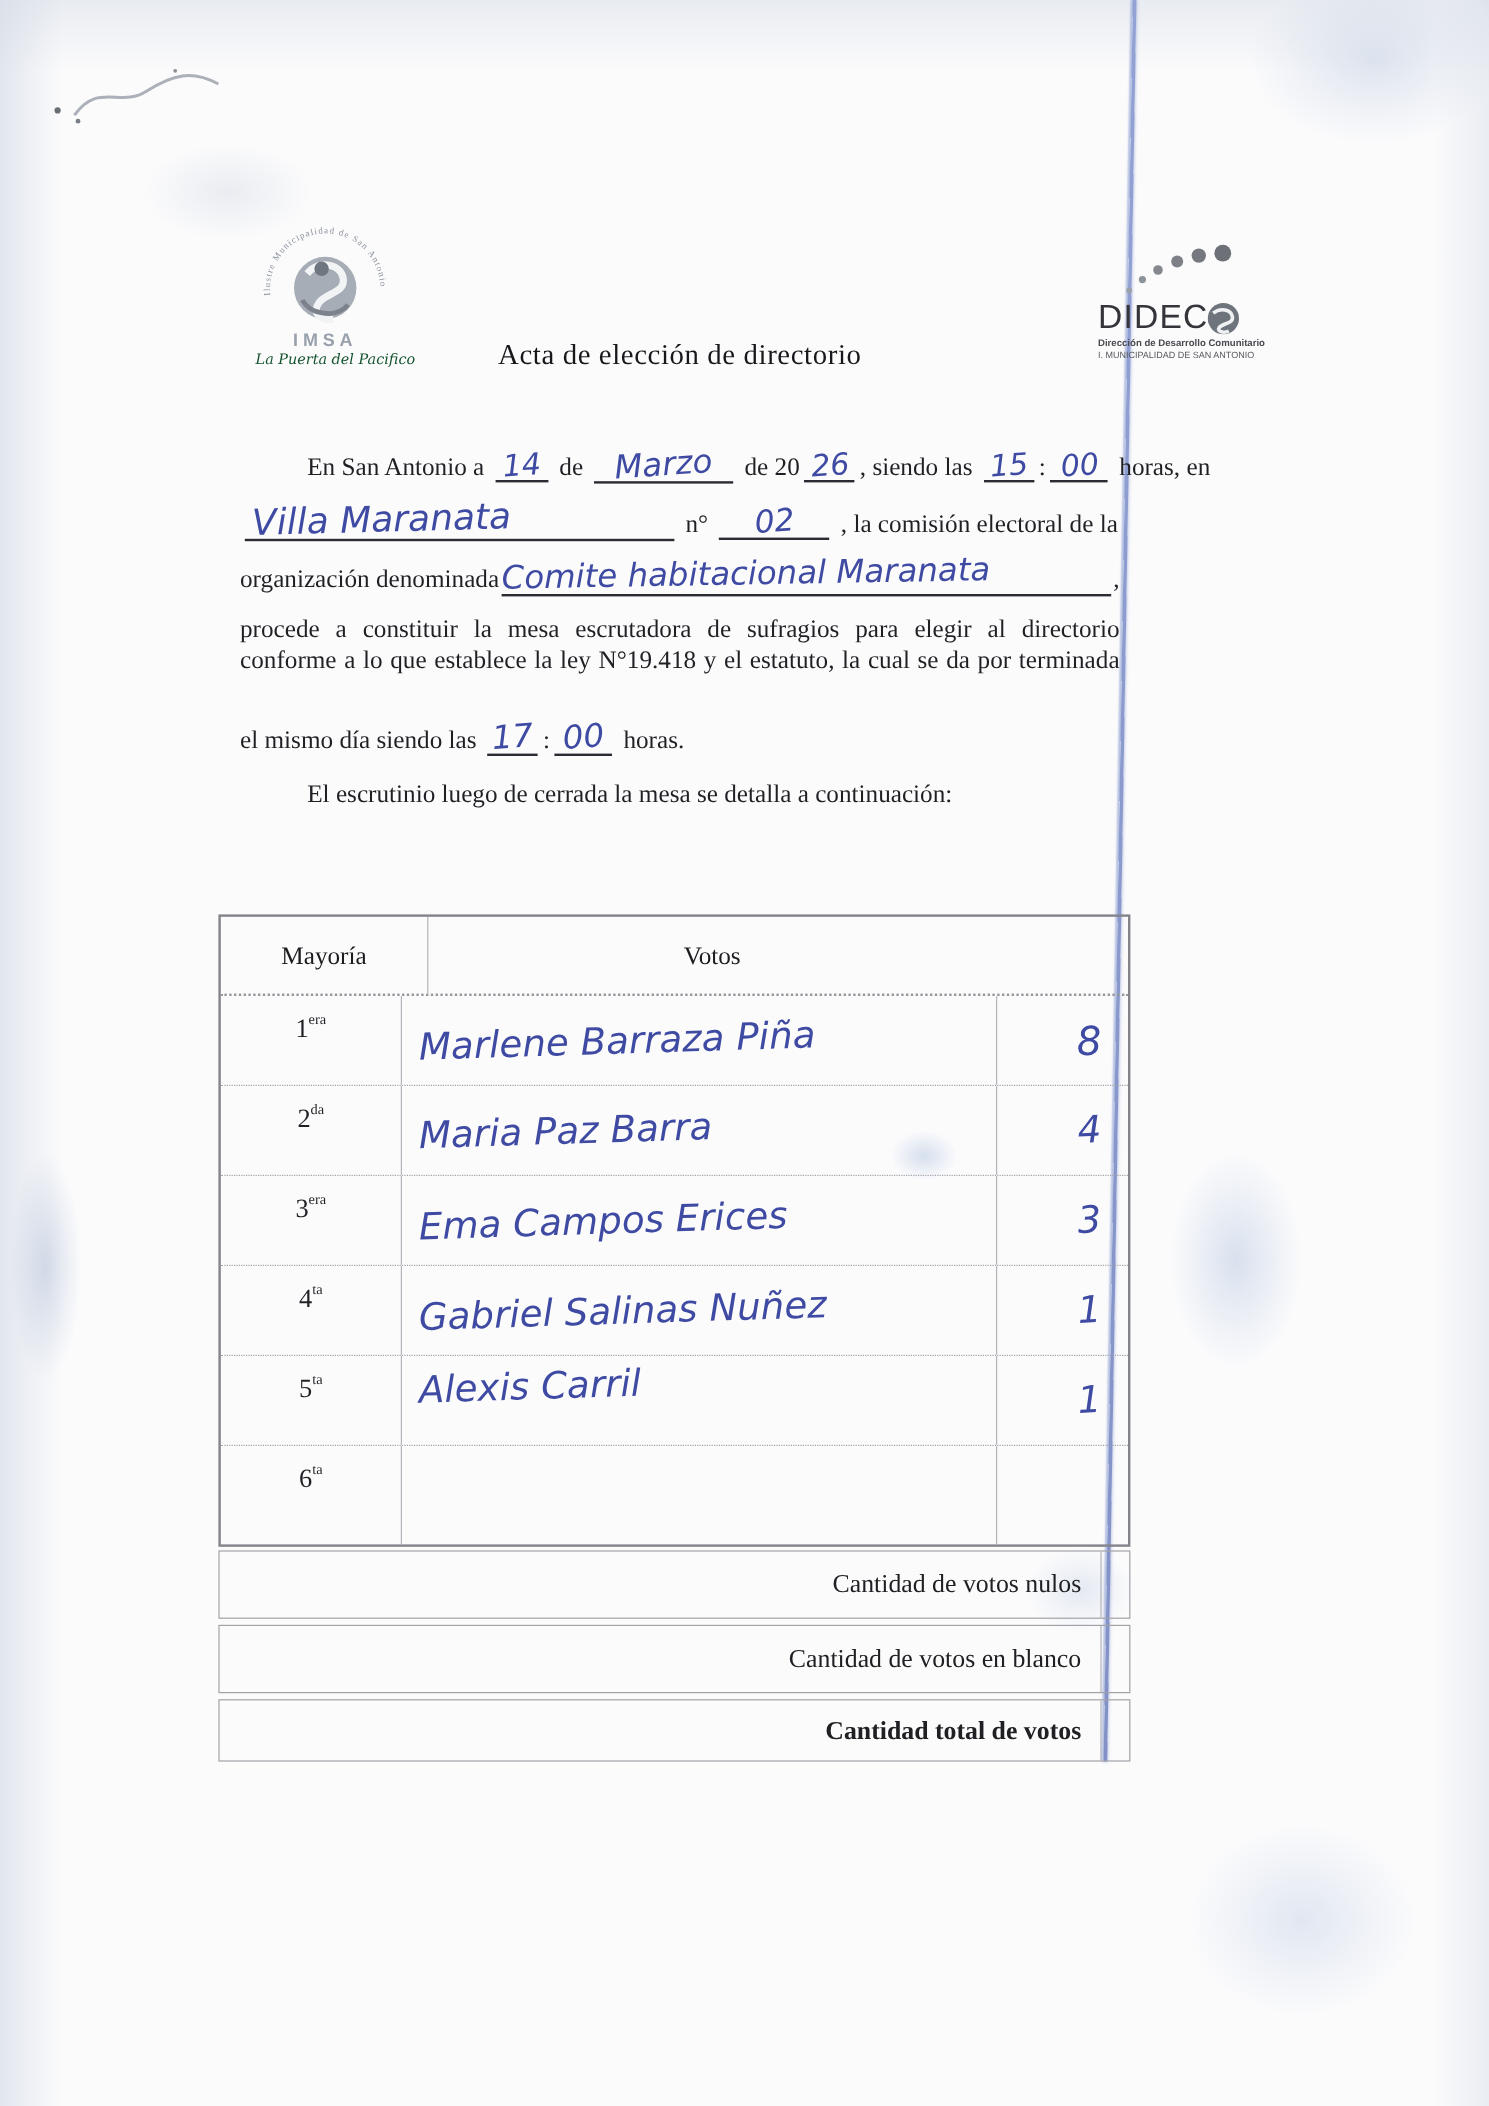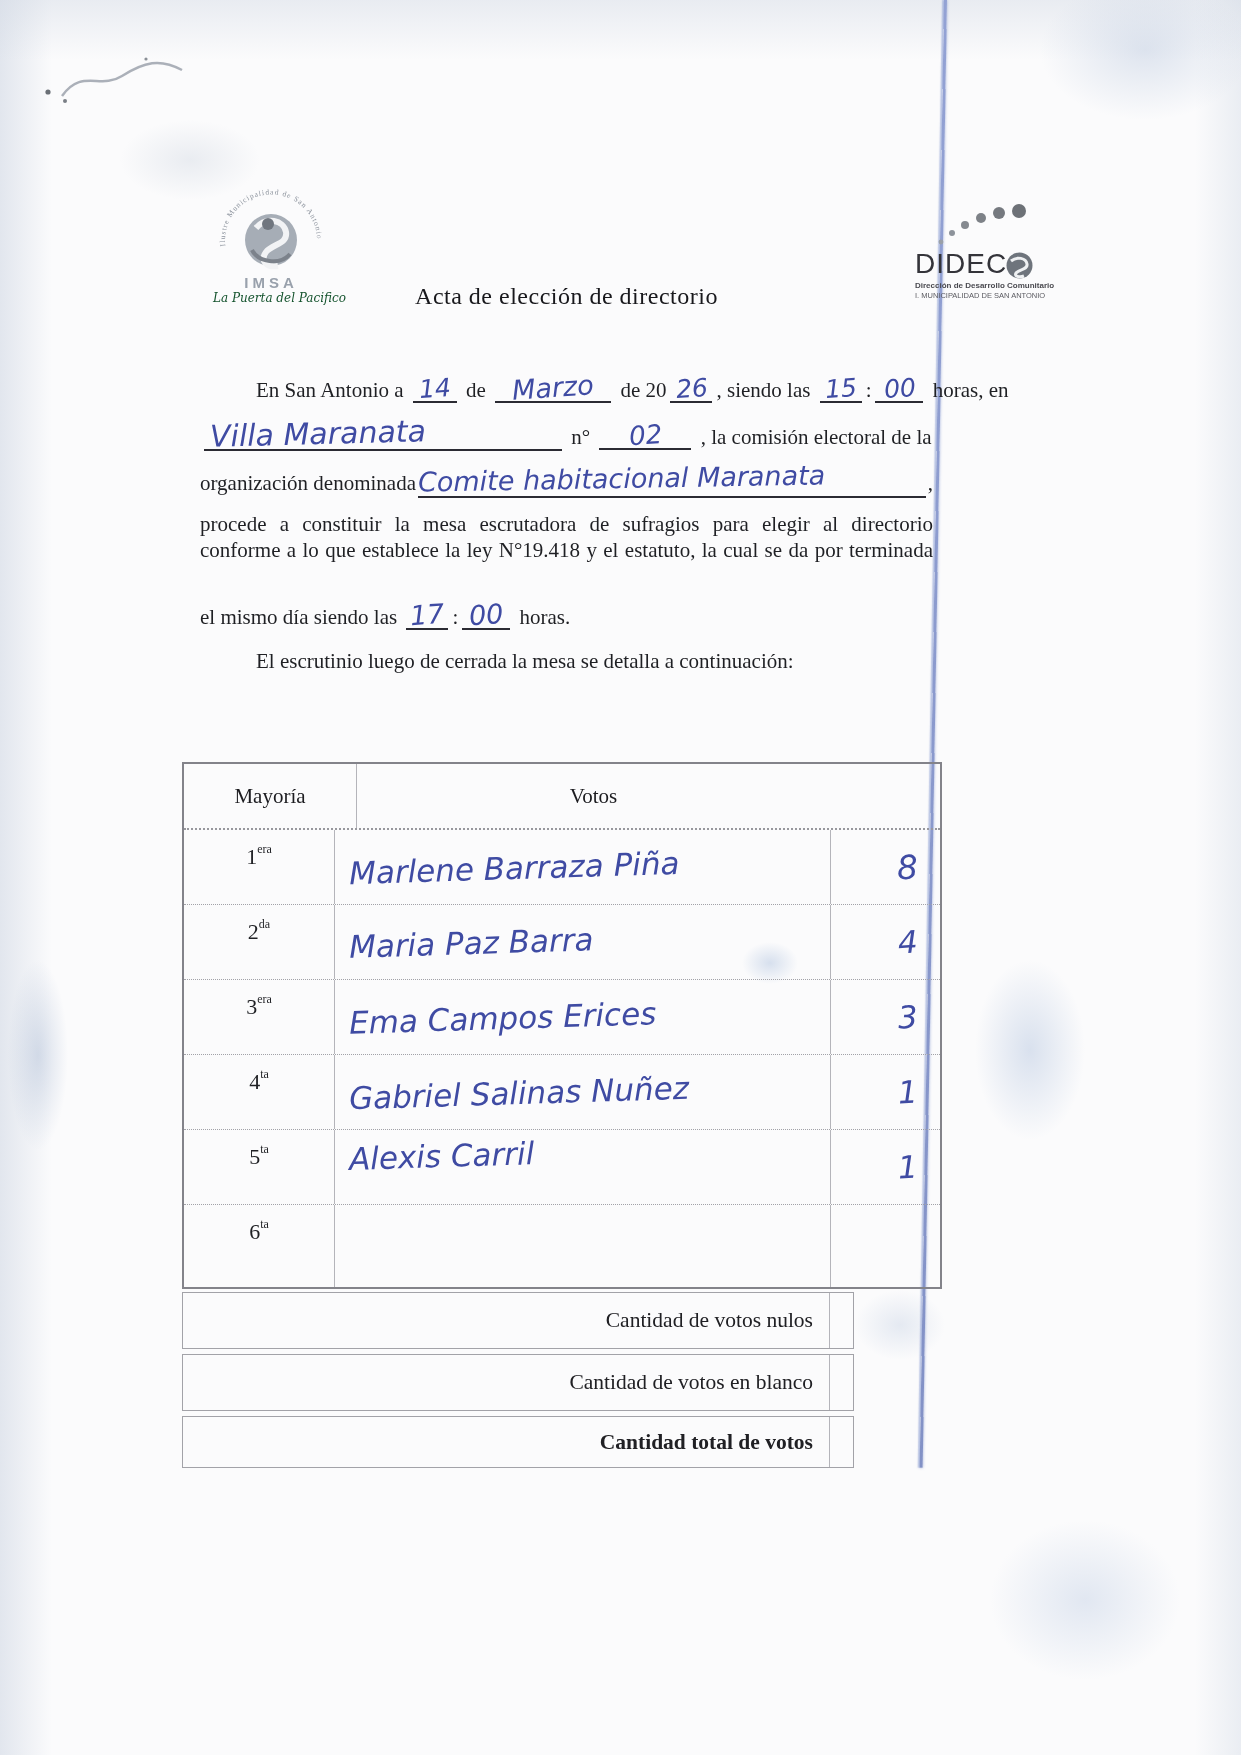--- a/index.html
+++ b/index.html
@@ -74,21 +74,21 @@
   .drow{height:75px;border-bottom:1px dotted #a2a2a8;}
   .drow:last-child{border-bottom:none;}
   .drow.tall{height:82px;}
   .ord{display:flex;align-items:flex-start;justify-content:center;padding-top:14px;font-size:22px;}
   .ord sup{font-size:12px;margin-top:-2px;}
   .name-cell{padding-left:14px;overflow:visible;}
   .name-hand{font-size:31px;display:inline-block;transform:rotate(-1.8deg);margin-top:20px;white-space:nowrap;}
   .vote-cell{display:flex;align-items:center;justify-content:center;}
   .vote-hand{font-size:31px;display:inline-block;transform:translateX(22px) rotate(-3deg);}
 
-  .srow{position:absolute;left:182px;width:672px;border:1.5px solid #a2a2a8;box-sizing:border-box;display:grid;grid-template-columns:1fr 24px;background:transparent;}
+  .srow{position:absolute;left:182px;width:760px;border:1.5px solid #a2a2a8;box-sizing:border-box;display:grid;grid-template-columns:1fr 24px;background:transparent;}
   .srow .slabel{display:flex;align-items:center;justify-content:flex-end;padding-right:16px;font-size:21.5px;color:#202024;}
   .srow .scell{border-left:1px solid #b4b4ba;}
   .s1{top:1292px;height:57px;} .s2{top:1354px;height:57px;} .s3{top:1416px;height:52px;}
   .s3 .slabel{font-weight:bold;}
 </style>
 </head>
 <body>
 
 <div class="page">
 

